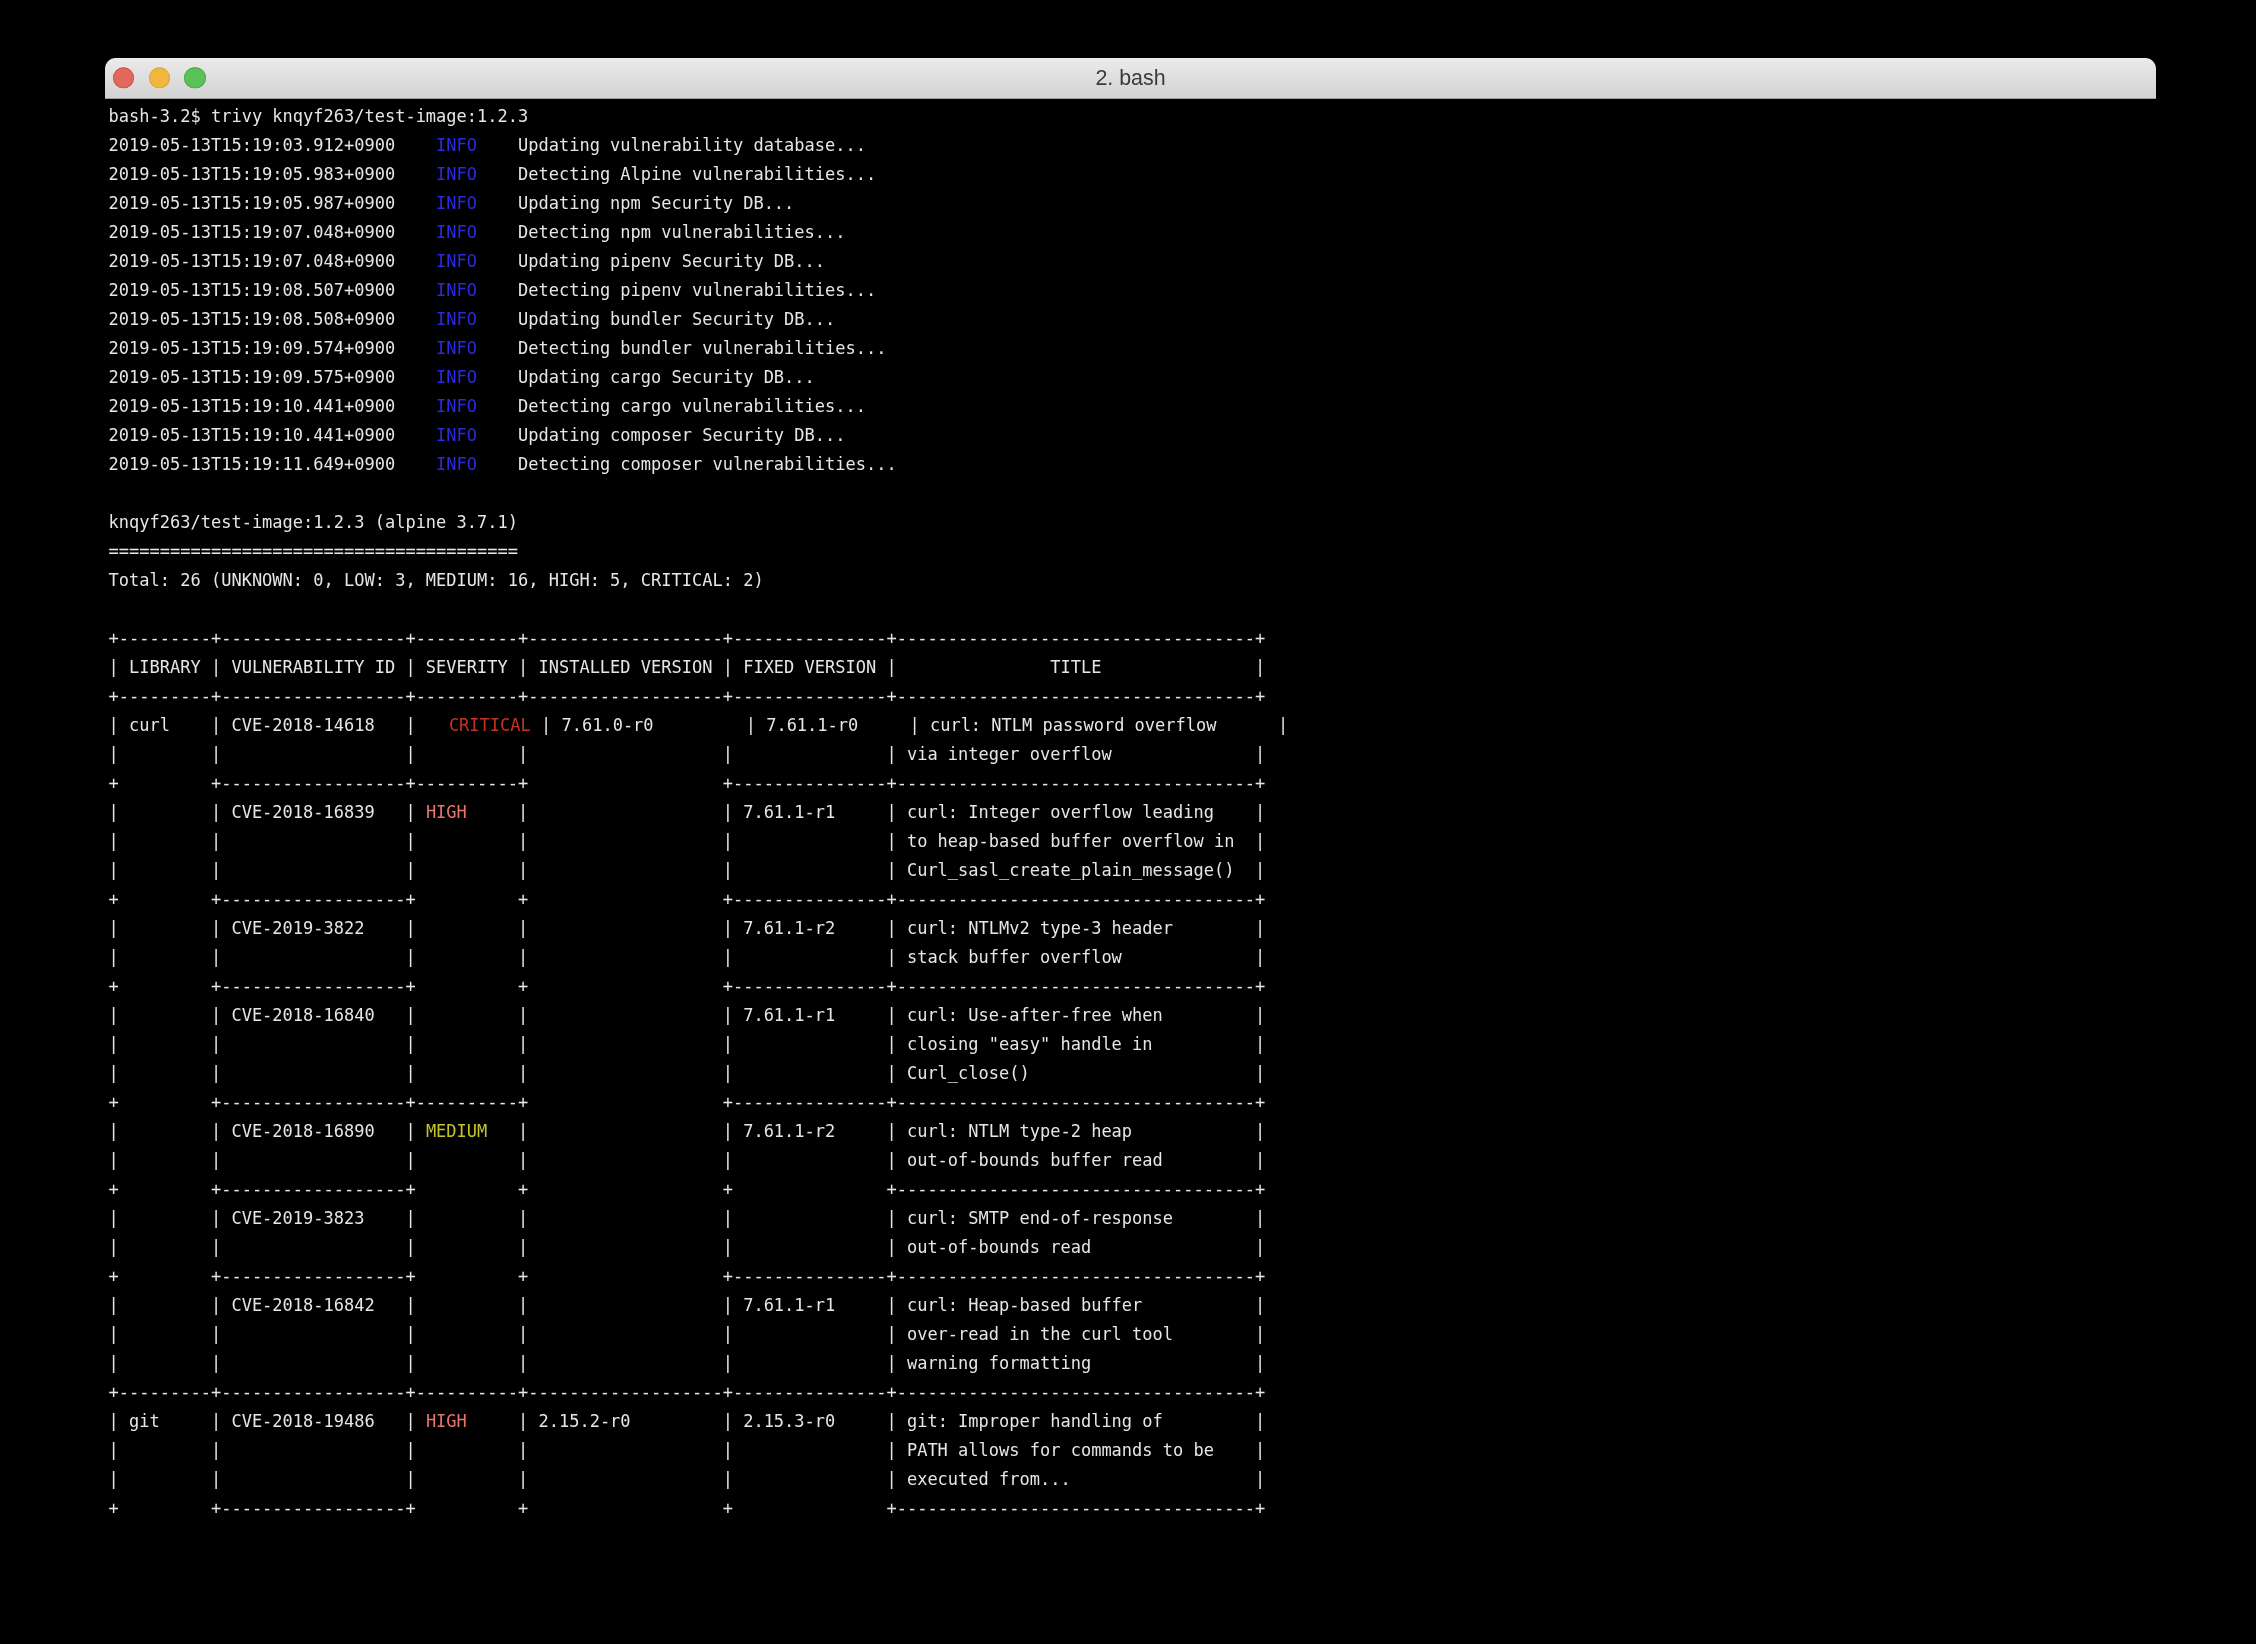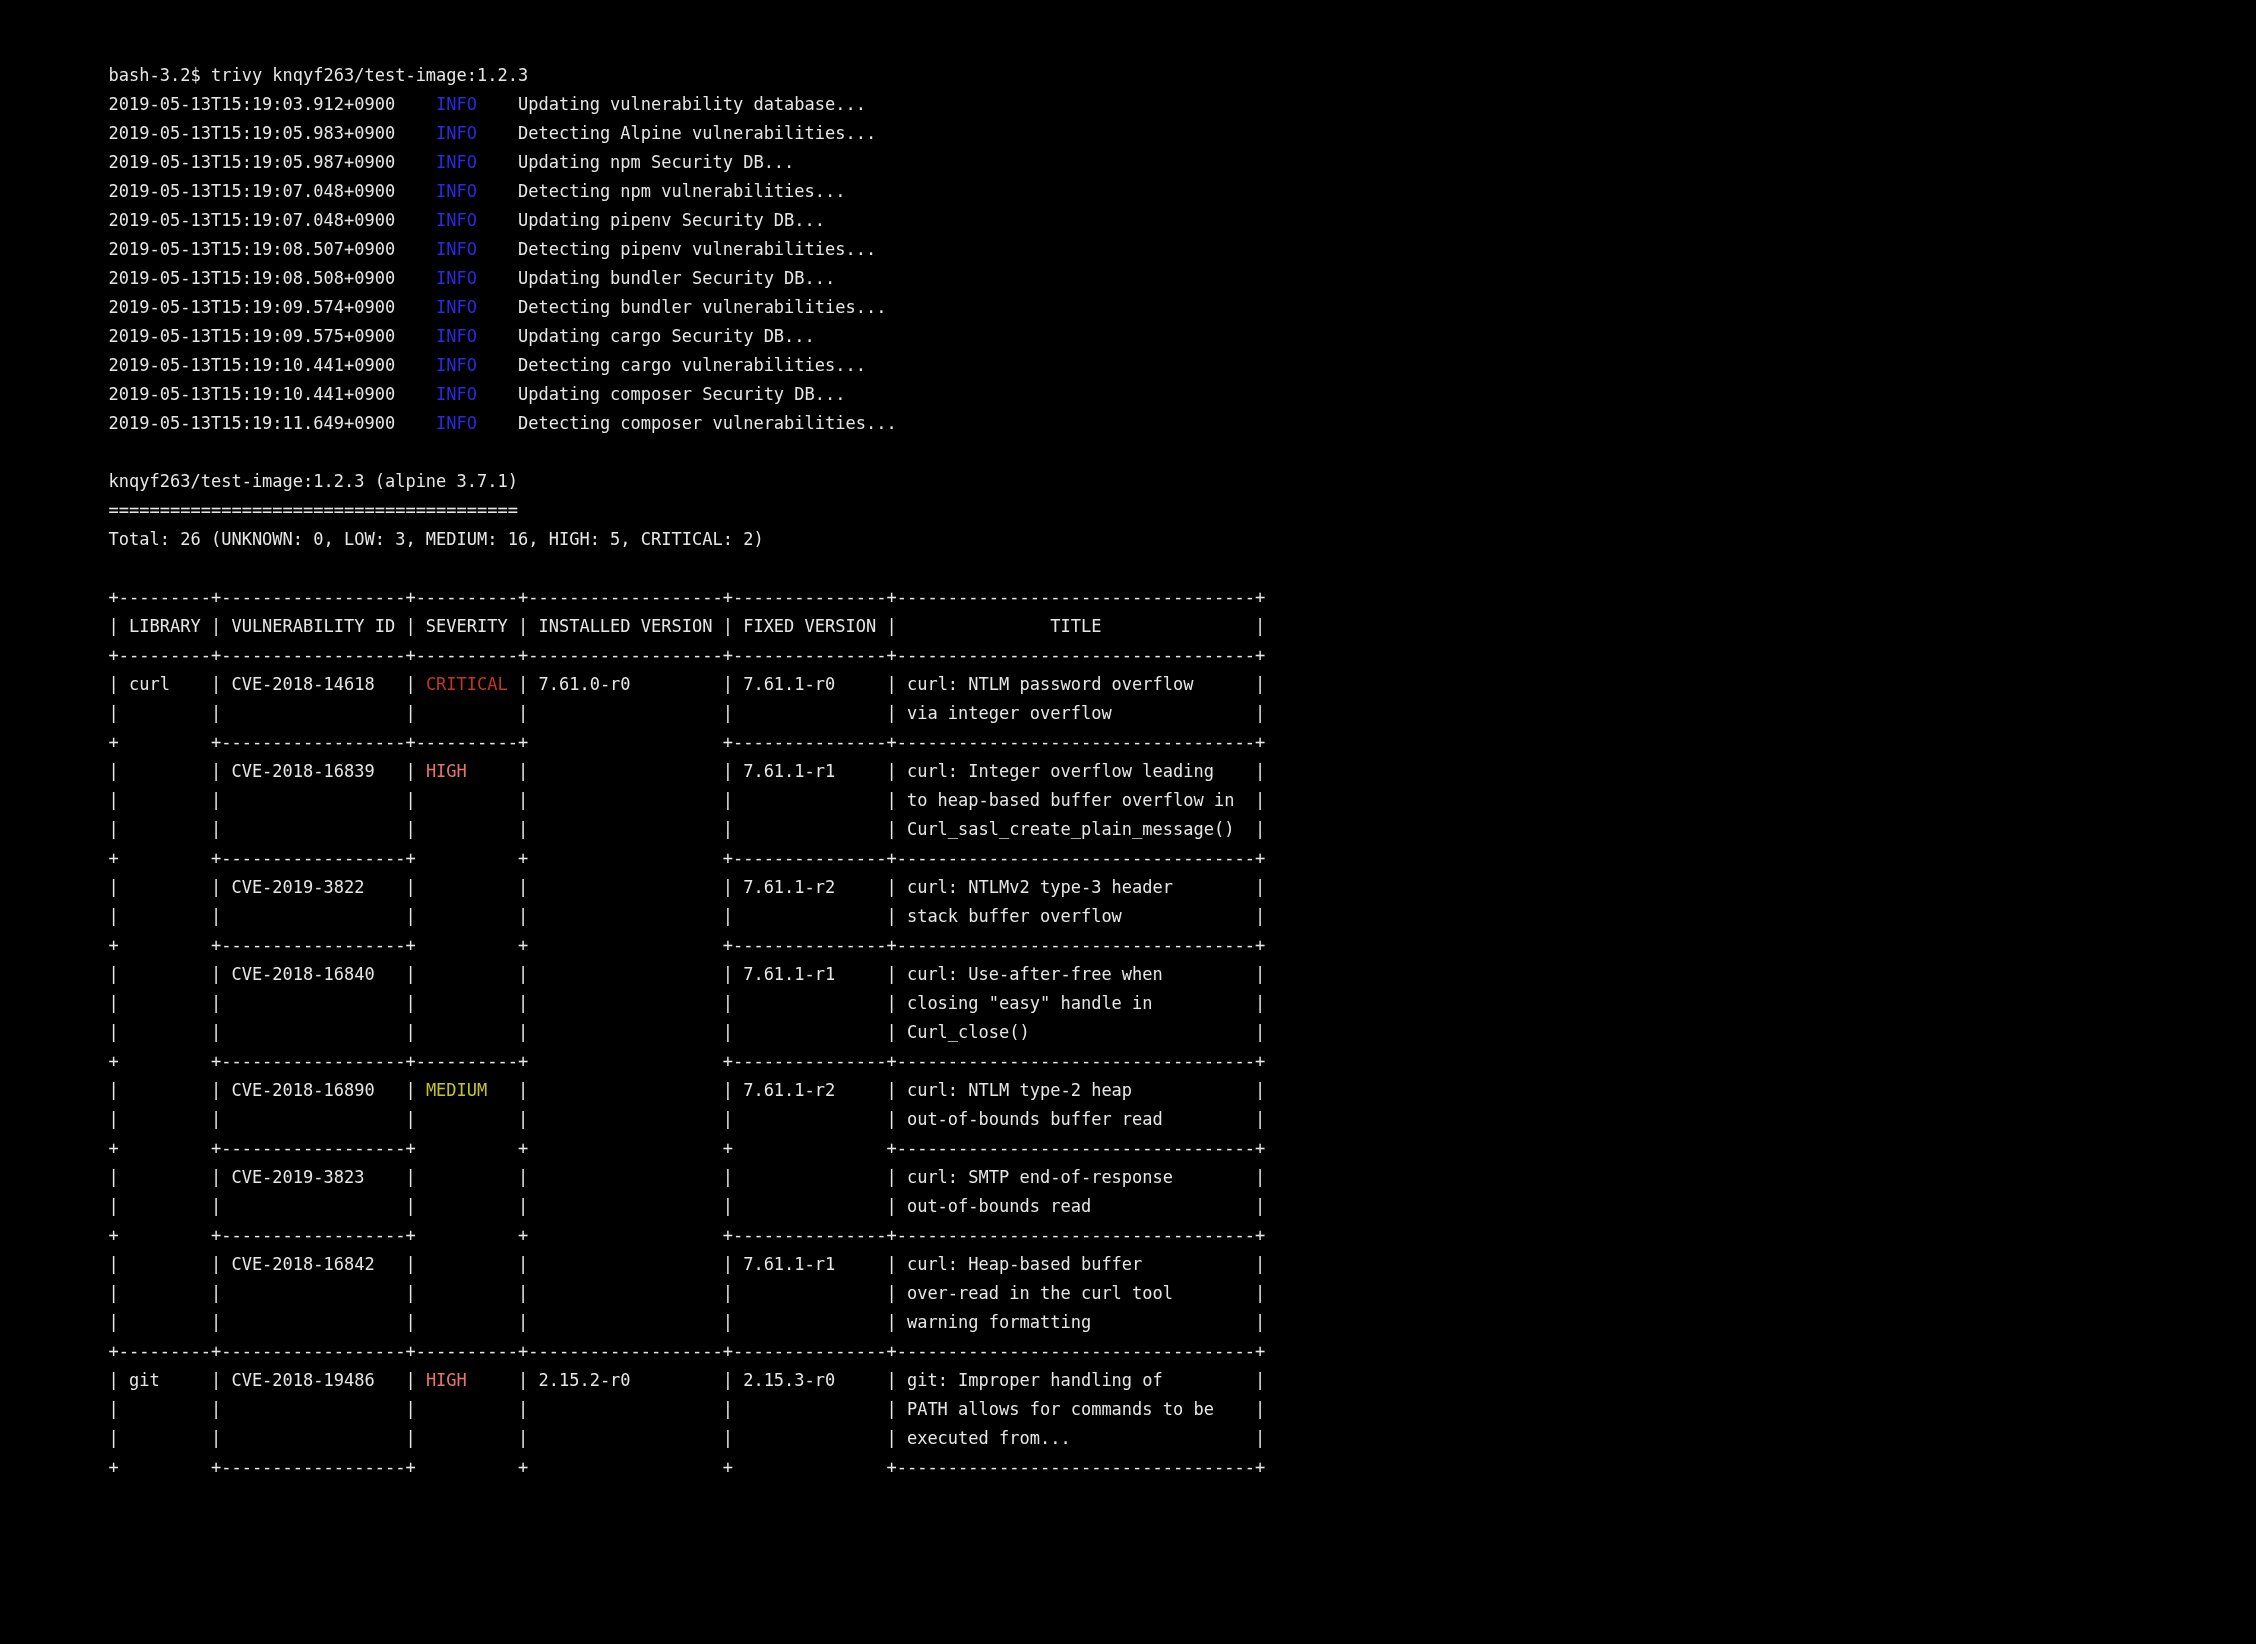--- a/index.html
+++ b/index.html
@@ -56,23 +56,31 @@
     margin: 0;
     padding: 2.7px 0 0 3.6px;
     font-family: "DejaVu Sans Mono", monospace;
     font-size: 17px;
     line-height: 29px;
     color: var(--foreground, #e6e6e6);
     white-space: pre;
   }
   .screen .line { height: 29px; }
   .c-info     { color: var(--info, #2a2ae0); }
-  .c-critical { color: var(--critical, #c23621); }
+  .c-critical { color: var(--critical, #c23621); margin-left: 23px; }
   .c-high     { color: var(--high, #e8756a); }
   .c-medium   { color: var(--medium, #c4c329); }
 </style>
 </head>
 <body>
 
 <div class="window">
+  <div class="titlebar">
+    <div class="traffic">
+      <button class="dot red"></button>
+      <button class="dot yellow"></button>
+      <button class="dot green"></button>
+    </div>
+    <span class="titletext">2. bash</span>
+  </div>
   <pre class="screen"><div class="line"><span>bash-3.2$ trivy knqyf263/test-image:1.2.3</span></div><div class="line"><span>2019-05-13T15:19:03.912+0900    </span><span class="c-info">INFO</span><span>    Updating vulnerability database...</span></div><div class="line"><span>2019-05-13T15:19:05.983+0900    </span><span class="c-info">INFO</span><span>    Detecting Alpine vulnerabilities...</span></div><div class="line"><span>2019-05-13T15:19:05.987+0900    </span><span class="c-info">INFO</span><span>    Updating npm Security DB...</span></div><div class="line"><span>2019-05-13T15:19:07.048+0900    </span><span class="c-info">INFO</span><span>    Detecting npm vulnerabilities...</span></div><div class="line"><span>2019-05-13T15:19:07.048+0900    </span><span class="c-info">INFO</span><span>    Updating pipenv Security DB...</span></div><div class="line"><span>2019-05-13T15:19:08.507+0900    </span><span class="c-info">INFO</span><span>    Detecting pipenv vulnerabilities...</span></div><div class="line"><span>2019-05-13T15:19:08.508+0900    </span><span class="c-info">INFO</span><span>    Updating bundler Security DB...</span></div><div class="line"><span>2019-05-13T15:19:09.574+0900    </span><span class="c-info">INFO</span><span>    Detecting bundler vulnerabilities...</span></div><div class="line"><span>2019-05-13T15:19:09.575+0900    </span><span class="c-info">INFO</span><span>    Updating cargo Security DB...</span></div><div class="line"><span>2019-05-13T15:19:10.441+0900    </span><span class="c-info">INFO</span><span>    Detecting cargo vulnerabilities...</span></div><div class="line"><span>2019-05-13T15:19:10.441+0900    </span><span class="c-info">INFO</span><span>    Updating composer Security DB...</span></div><div class="line"><span>2019-05-13T15:19:11.649+0900    </span><span class="c-info">INFO</span><span>    Detecting composer vulnerabilities...</span></div><div class="line"><span> </span></div><div class="line"><span>knqyf263/test-image:1.2.3 (alpine 3.7.1)</span></div><div class="line"><span>========================================</span></div><div class="line"><span>Total: 26 (UNKNOWN: 0, LOW: 3, MEDIUM: 16, HIGH: 5, CRITICAL: 2)</span></div><div class="line"><span> </span></div><div class="line"><span>+---------+------------------+----------+-------------------+---------------+-----------------------------------+</span></div><div class="line"><span>| LIBRARY | VULNERABILITY ID | SEVERITY | INSTALLED VERSION | FIXED VERSION |               TITLE               |</span></div><div class="line"><span>+---------+------------------+----------+-------------------+---------------+-----------------------------------+</span></div><div class="line"><span>| curl    | CVE-2018-14618   | </span><span class="c-critical">CRITICAL</span><span> | 7.61.0-r0         | 7.61.1-r0     | curl: NTLM password overflow      |</span></div><div class="line"><span>|         |                  |          |                   |               | via integer overflow              |</span></div><div class="line"><span>+         +------------------+----------+                   +---------------+-----------------------------------+</span></div><div class="line"><span>|         | CVE-2018-16839   | </span><span class="c-high">HIGH</span><span>     |                   | 7.61.1-r1     | curl: Integer overflow leading    |</span></div><div class="line"><span>|         |                  |          |                   |               | to heap-based buffer overflow in  |</span></div><div class="line"><span>|         |                  |          |                   |               | Curl_sasl_create_plain_message()  |</span></div><div class="line"><span>+         +------------------+          +                   +---------------+-----------------------------------+</span></div><div class="line"><span>|         | CVE-2019-3822    |          |                   | 7.61.1-r2     | curl: NTLMv2 type-3 header        |</span></div><div class="line"><span>|         |                  |          |                   |               | stack buffer overflow             |</span></div><div class="line"><span>+         +------------------+          +                   +---------------+-----------------------------------+</span></div><div class="line"><span>|         | CVE-2018-16840   |          |                   | 7.61.1-r1     | curl: Use-after-free when         |</span></div><div class="line"><span>|         |                  |          |                   |               | closing "easy" handle in          |</span></div><div class="line"><span>|         |                  |          |                   |               | Curl_close()                      |</span></div><div class="line"><span>+         +------------------+----------+                   +---------------+-----------------------------------+</span></div><div class="line"><span>|         | CVE-2018-16890   | </span><span class="c-medium">MEDIUM</span><span>   |                   | 7.61.1-r2     | curl: NTLM type-2 heap            |</span></div><div class="line"><span>|         |                  |          |                   |               | out-of-bounds buffer read         |</span></div><div class="line"><span>+         +------------------+          +                   +               +-----------------------------------+</span></div><div class="line"><span>|         | CVE-2019-3823    |          |                   |               | curl: SMTP end-of-response        |</span></div><div class="line"><span>|         |                  |          |                   |               | out-of-bounds read                |</span></div><div class="line"><span>+         +------------------+          +                   +---------------+-----------------------------------+</span></div><div class="line"><span>|         | CVE-2018-16842   |          |                   | 7.61.1-r1     | curl: Heap-based buffer           |</span></div><div class="line"><span>|         |                  |          |                   |               | over-read in the curl tool        |</span></div><div class="line"><span>|         |                  |          |                   |               | warning formatting                |</span></div><div class="line"><span>+---------+------------------+----------+-------------------+---------------+-----------------------------------+</span></div><div class="line"><span>| git     | CVE-2018-19486   | </span><span class="c-high">HIGH</span><span>     | 2.15.2-r0         | 2.15.3-r0     | git: Improper handling of         |</span></div><div class="line"><span>|         |                  |          |                   |               | PATH allows for commands to be    |</span></div><div class="line"><span>|         |                  |          |                   |               | executed from...                  |</span></div><div class="line"><span>+         +------------------+          +                   +               +-----------------------------------+</span></div></pre>
 </div>
 
 
 </body></html>

